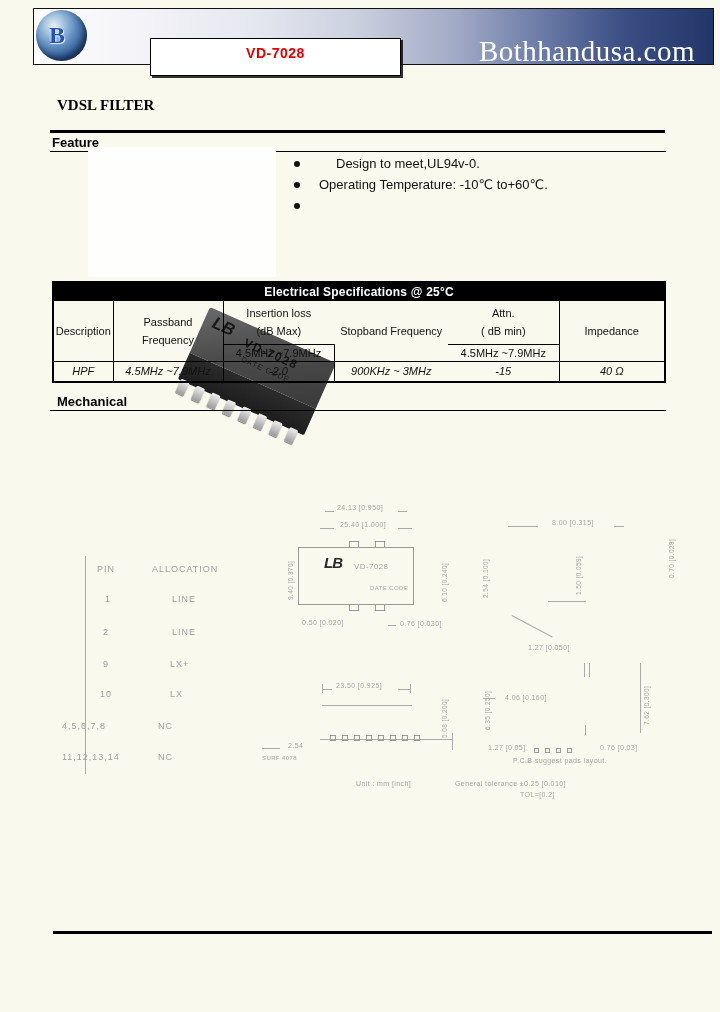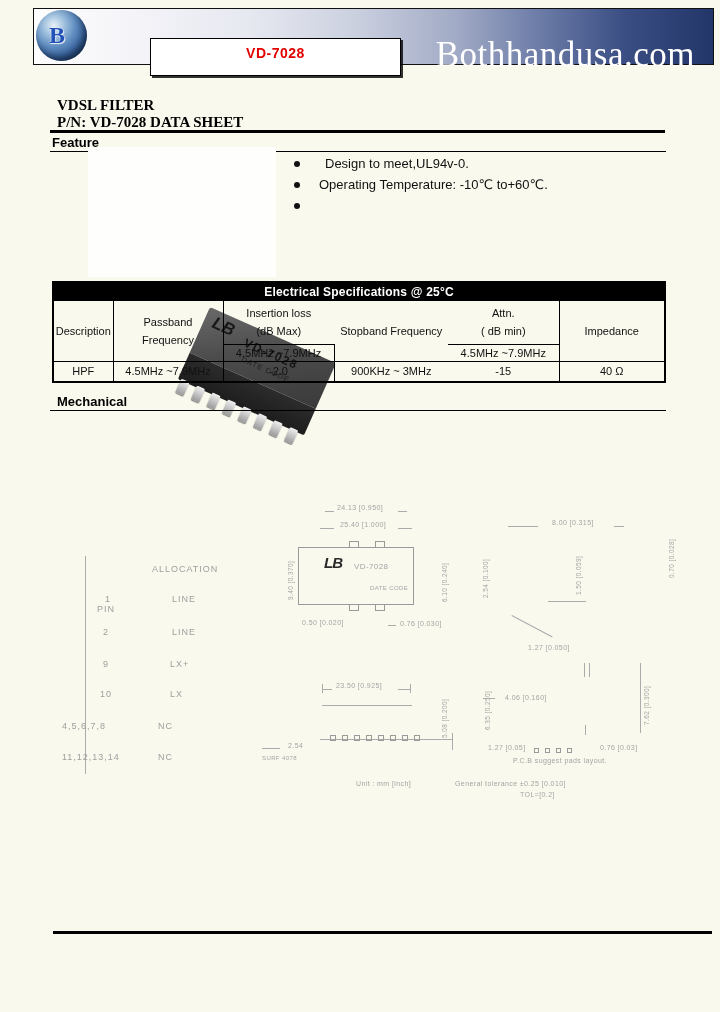--- a/index.html
+++ b/index.html
@@ -8,21 +8,21 @@
   .abs{position:absolute;}
 
   
   .band{left:33px;top:8px;width:679px;height:55px;border:1px solid #111;
         background:linear-gradient(to right,#fefefe 0%,#f3f3f8 16%,#e6e8f0 32%,#ccd1e0 47%,#a2abc6 62%,#6a7aa6 75%,#3a4e83 87%,#22366a 100%);}
   .logo{left:36px;top:10px;width:51px;height:51px;border-radius:50%;
         background:radial-gradient(circle at 35% 30%,#e8f1f8 0%,#9fc0dd 22%,#5d8abe 45%,#2f5a96 70%,#1b3a6b 100%);
         box-shadow:inset -3px -4px 6px rgba(0,0,0,.45);}
   .logo b{position:absolute;left:13px;top:12px;font-family:"Liberation Serif","DejaVu Serif",serif;
         font-size:24px;color:#2453b8;text-shadow:0 0 2px #fff,1px 1px 0 #d7e4f2;}
-  .brand{right:18px;top:26px;color:#fff;font-family:"Liberation Serif","DejaVu Serif",serif;font-size:35px;letter-spacing:.5px;}
+  .brand{right:18px;top:26px;color:#fff;font-family:"Liberation Serif","DejaVu Serif",serif;font-size:29px;letter-spacing:.5px;}
   .partbox{left:150px;top:38px;width:249px;height:36px;background:#fff;border:1px solid #000;
         box-shadow:2px 2px 0 rgba(0,0,0,.8);}
   .partbox span{position:absolute;left:0;right:0;top:6px;text-align:center;color:#e30000;font-size:14px;font-weight:bold;letter-spacing:.5px;}
 
   
   .h-serif{font-family:"Liberation Serif","DejaVu Serif",serif;font-weight:bold;font-size:15px;color:#000;}
   .rule-thick{height:3px;background:#000;}
   .rule-thin{height:1px;background:#000;}
   .sect{font-weight:bold;font-size:13px;color:#000;}
 
@@ -74,28 +74,27 @@
     <div class="abs brand">Bothhandusa.com</div>
   </div>
   <div class="abs logo">
     <b>B</b>
   </div>
   <div class="abs partbox">
     <span>VD-7028</span>
   </div>
 
   <div class="abs h-serif" style="left:57px;top:97px;">VDSL FILTER</div>
-  <div class="abs h-serif" style="left:57px;top:114px;">P/N: VD-7028 DATA SHEET</div>
   <div class="abs rule-thick" style="left:50px;top:130px;width:615px;"></div>
 
   <div class="abs sect" style="left:52px;top:135px;">Feature</div>
   <div class="abs rule-thin" style="left:50px;top:151px;width:616px;"></div>
 
   <div class="abs bullet-dot" style="left:294px;top:161px;"></div>
-  <div class="abs bullet-text" style="left:325px;top:156px;">Design to meet,UL94v-0.</div>
+  <div class="abs bullet-text" style="left:336px;top:156px;">Design to meet,UL94v-0.</div>
   <div class="abs bullet-dot" style="left:294px;top:182px;"></div>
   <div class="abs bullet-text" style="left:319px;top:177px;">Operating Temperature: -10℃  to+60℃.</div>
   <div class="abs bullet-dot" style="left:294px;top:203px;"></div>
 
   <div class="abs photo-bg">
     <div class="chip abs">
       <div class="chip-top">
         <span class="chip-logo">LB</span>
         <span class="chip-label">VD-7028</span>
         <span class="chip-sub">DATE CODE</span>
@@ -139,38 +138,38 @@
       <td class="bb two">
         <div>Attn.</div>
         <div>( dB min)</div>
       </td>
       <td class="bl" rowspan="2">Impedance</td>
     </tr>
     <tr style="height:17px;">
       <td class="br">4.5MHz ~7.9MHz</td>
       <td>4.5MHz ~7.9MHz</td>
     </tr>
-    <tr style="height:21px;">
+    <tr style="height:21px;font-style:italic;">
       <td class="bt br">HPF</td>
       <td class="bt br">4.5MHz ~7.9MHz</td>
       <td class="bt br">-2.0</td>
       <td class="bt">900KHz ~ 3MHz</td>
       <td class="bt">-15</td>
       <td class="bt bl">40 Ω</td>
     </tr>
   </tbody>
     </table>
 
   <div class="abs sect" style="left:57px;top:394px;">Mechanical</div>
   <div class="abs rule-thin" style="left:50px;top:410px;width:616px;"></div>
 
   <div class="abs mech" style="left:0;top:0;width:720px;height:1012px;">
 
     <div class="ln" style="left:85px;top:556px;width:1px;height:218px;"></div>
-    <span class="pt" style="left:97px;top:564px;margin-top:40px;">PIN</span>
+    <span class="pt" style="left:97px;top:564px;">PIN</span>
     <span class="pt" style="left:152px;top:564px;text-align:right;">ALLOCATION</span>
     <span class="pt" style="left:105px;top:594px;">1</span>
     <span class="pt" style="left:172px;top:594px;">LINE</span>
     <span class="pt" style="left:103px;top:627px;">2</span>
     <span class="pt" style="left:172px;top:627px;">LINE</span>
     <span class="pt" style="left:103px;top:659px;">9</span>
     <span class="pt" style="left:170px;top:659px;">LX+</span>
     <span class="pt" style="left:100px;top:689px;">10</span>
     <span class="pt" style="left:170px;top:689px;">LX</span>
     <span class="pt" style="left:62px;top:721px;">4,5,6,7,8</span>

